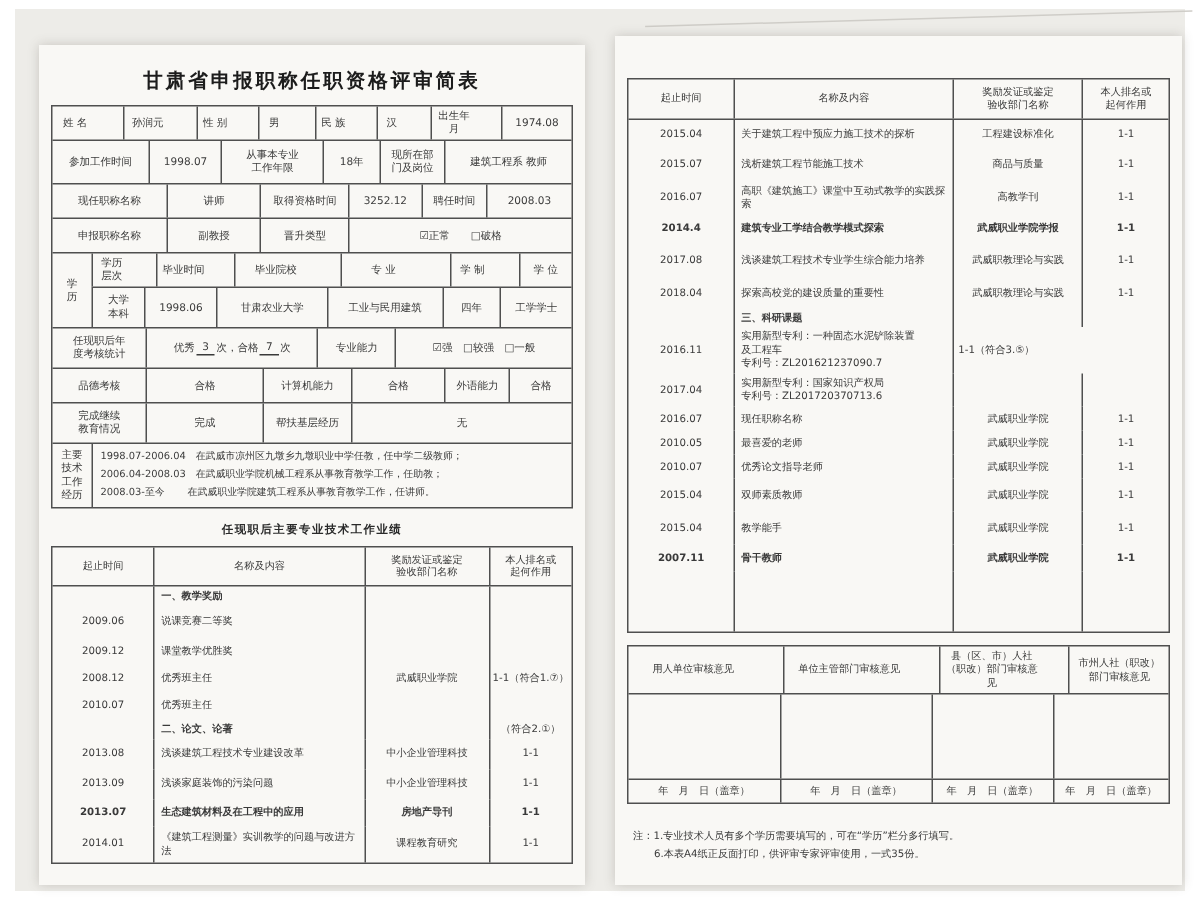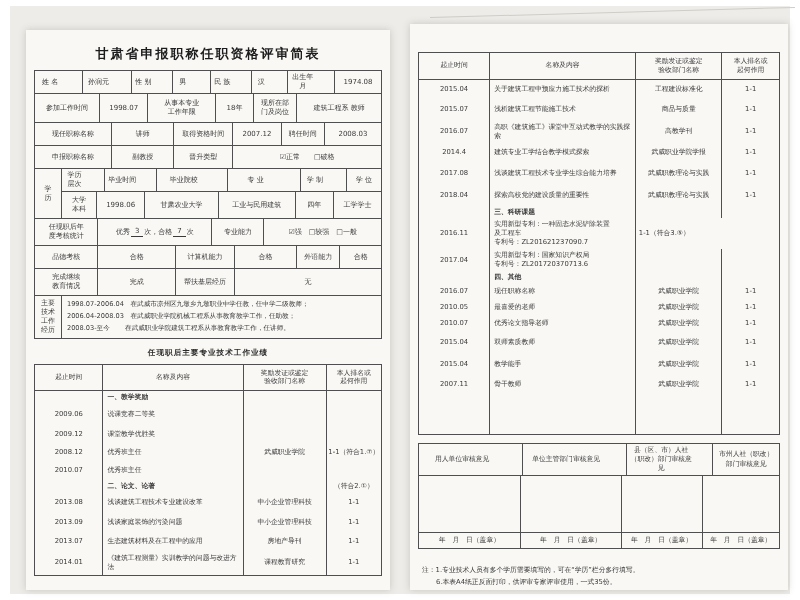--- a/index.html
+++ b/index.html
@@ -32,21 +32,21 @@
   .sect-head{margin-top:9px;text-align:center;font-weight:bold;font-size:7.6px;letter-spacing:1px;color:#2a2a2a;}
   
   .ptbl{margin:6px 8px 0 8px;border:1px solid #4f4f4f;font-size:6.8px;line-height:1.3;}
   .phead{display:flex;border-bottom:1px solid #4f4f4f;}
   .phead .cell{padding:4px 1px;}
   .prow{display:flex;}
   .c1{width:19.5%;}.c2{width:40.5%;}.c3{width:24%;}.c4{width:16%;}
   .prow .cell{border-left:1px solid #4f4f4f;align-items:center;}
   .prow .cell.nb{border-left:none;text-align:right;}
   .sec{font-weight:bold;}
-  .mh12{min-height:12px;}.mh16{min-height:16px;}.mh18{min-height:18px;}.mh20{min-height:20px;}
+  .mh12{min-height:12px;}.mh16{min-height:16px;}.mh18{min-height:18px;font-weight:bold;}.mh20{min-height:20px;}
   .mh22{min-height:22px;}.mh24{min-height:24px;}.mh26{min-height:26px;}.mh30{min-height:30px;}.mh40{min-height:40px;}
   
   .stbl{margin:8px 8px 0 8px;border:1px solid #4f4f4f;font-size:6.8px;line-height:1.35;}
   .s1{width:28%;}.s2{width:28%;}.s3{width:22.5%;}.s4{width:21.5%;}
   .sign-empty{min-height:56px;}
   .sign-date{min-height:15px;}
   .notes{margin:16px 10px 0 12px;font-size:6.8px;line-height:1.7;}
   .notes .n2{margin-left:14px;}
 </style>
 </head>
@@ -76,21 +76,21 @@
 工作年限</div>
       <div class="cell" style="width:11%">18年</div>
       <div class="cell pre" style="width:12.5%">现所在部
 门及岗位</div>
       <div class="cell" style="width:24.5%">建筑工程系  教师</div>
     </div>
     <div class="irow mh22">
       <div class="cell nb" style="width:22%">现任职称名称</div>
       <div class="cell" style="width:18%">讲师</div>
       <div class="cell" style="width:17%">取得资格时间</div>
-      <div class="cell" style="width:14%">2007.12</div>
+      <div class="cell" style="width:14%">3252.12</div>
       <div class="cell" style="width:12.5%">聘任时间</div>
       <div class="cell" style="width:16.5%">2008.03</div>
     </div>
     <div class="irow mh22">
       <div class="cell nb" style="width:22%">申报职称名称</div>
       <div class="cell" style="width:18%">副教授</div>
       <div class="cell" style="width:17%">晋升类型</div>
       <div class="cell" style="width:43%">☑正常　　□破格</div>
     </div>
     <div class="block">
@@ -293,26 +293,20 @@
 专利号：ZL201621237090.7</div>
       <div class="cell c4">1-1（符合3.⑤）</div>
     </div>
     <div class="prow mh22">
       <div class="cell nb c1">2017.04</div>
       <div class="cell c2 leftal pre">实用新型专利：国家知识产权局
 专利号：ZL201720370713.6</div>
       <div class="cell c3"></div>
       <div class="cell c4"></div>
     </div>
-    <div class="prow mh12">
-      <div class="cell nb c1"></div>
-      <div class="cell c2 leftal sec">四、其他</div>
-      <div class="cell c3"></div>
-      <div class="cell c4"></div>
-    </div>
     <div class="prow mh16">
       <div class="cell nb c1">2016.07</div>
       <div class="cell c2 leftal">现任职称名称</div>
       <div class="cell c3">武威职业学院</div>
       <div class="cell c4">1-1</div>
     </div>
     <div class="prow mh16">
       <div class="cell nb c1">2010.05</div>
       <div class="cell c2 leftal">最喜爱的老师</div>
       <div class="cell c3">武威职业学院</div>

